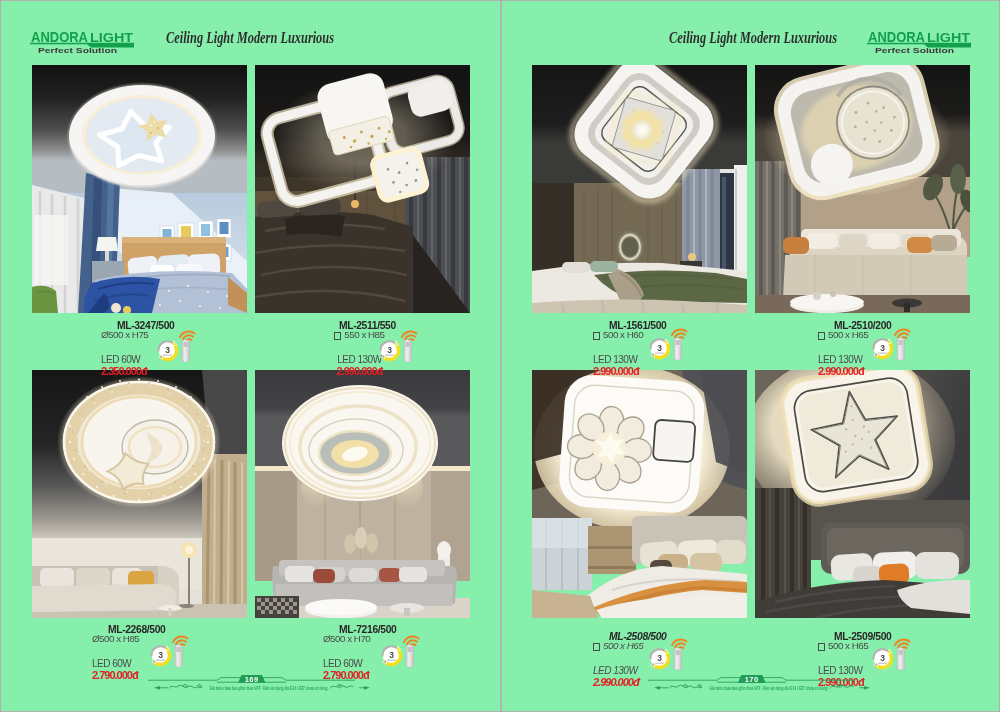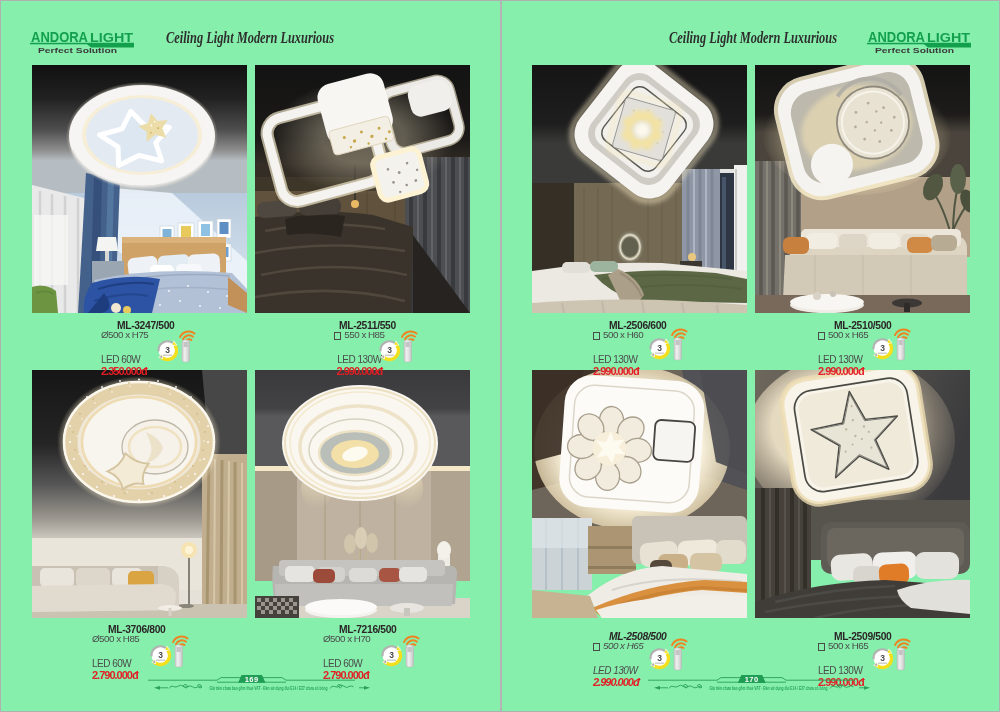--- a/index.html
+++ b/index.html
@@ -876,35 +876,35 @@
   </div>
 
   <div class="info" style="left:322px;top:318px;text-align:center;">
     <div class="model">ML-2511/550</div>
     <div class="dims"><span class="sq"></span>550 x H85</div>
     <div class="led">LED 130W</div>
     <div class="price">2.990.000đ</div>
   </div>
 
   <div class="info" style="left:592px;top:318px;">
-    <div class="model">ML-2506/600</div>
+    <div class="model">ML-1561/500</div>
     <div class="dims"><span class="sq"></span>500 x H60</div>
     <div class="led">LED 130W</div>
     <div class="price">2.990.000đ</div>
   </div>
 
   <div class="info" style="left:817px;top:318px;">
-    <div class="model">ML-2510/500</div>
+    <div class="model">ML-2510/200</div>
     <div class="dims"><span class="sq"></span>500 x H65</div>
     <div class="led">LED 130W</div>
     <div class="price">2.990.000đ</div>
   </div>
 
   <div class="info" style="left:91px;top:622px;">
-    <div class="model">ML-3706/800</div>
+    <div class="model">ML-2268/500</div>
     <div class="dims">Ø500 x H85</div>
     <div class="led">LED 60W</div>
     <div class="price">2.790.000đ</div>
   </div>
 
   <div class="info" style="left:322px;top:622px;">
     <div class="model">ML-7216/500</div>
     <div class="dims">Ø500 x H70</div>
     <div class="led">LED 60W</div>
     <div class="price">2.790.000đ</div>

